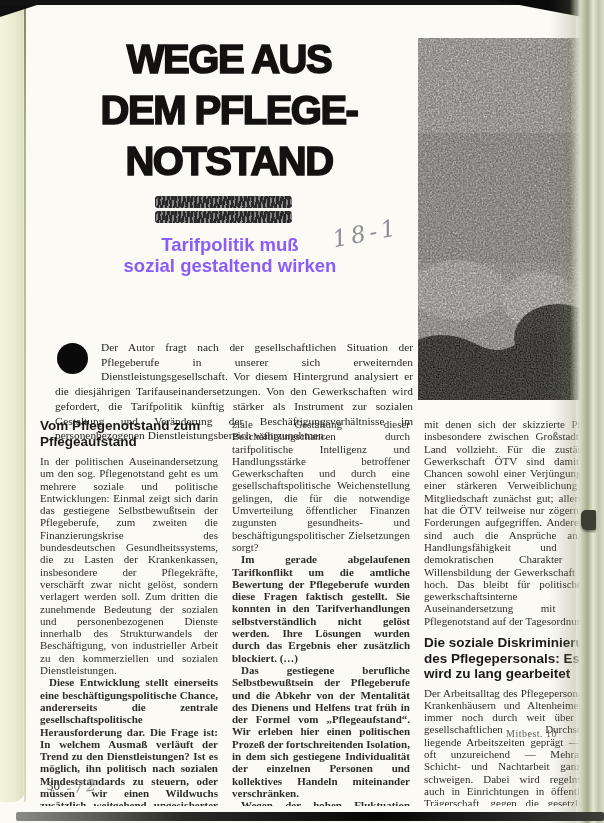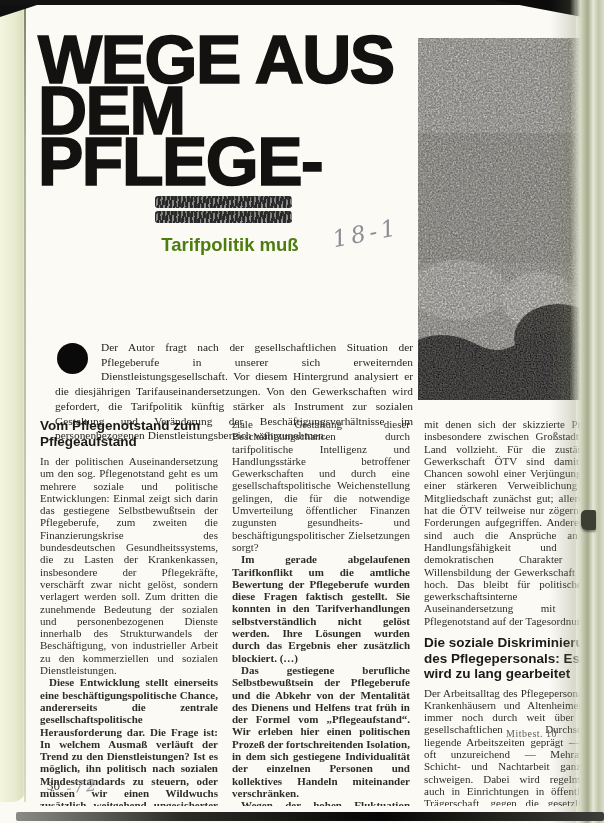--- a/index.html
+++ b/index.html
@@ -19,34 +19,34 @@
   .edge-right{position:absolute;right:0;top:0;width:34px;height:823px;
     background:linear-gradient(90deg,rgba(250,250,245,0) 0%,#d8dbc6 30%,#a6ab8d 52%,#e6e8d4 68%,#c2c6ac 84%,#dadcc8 100%);}
   .curl-shadow{position:absolute;right:28px;top:0;width:26px;height:823px;
     background:linear-gradient(90deg,rgba(120,125,95,0) 0%,rgba(120,125,95,.28) 100%);}
   .clip-notch{position:absolute;right:8px;top:510px;width:15px;height:20px;background:#3c3d33;
     border-radius:5px 2px 2px 6px;box-shadow:0 2px 2px rgba(0,0,0,.4);}
   .edge-bottom{position:absolute;left:16px;bottom:2px;width:588px;height:9px;
     background:linear-gradient(90deg,#8a8a86,#2b2b28 28%,#060606 62%,#3c3c38 100%);
     border-radius:2px;}
   
-  .title{position:absolute;left:38px;top:34px;width:382px;text-align:left;
-    font-family:"Liberation Sans", sans-serif;font-weight:700;font-size:68px;line-height:51px;
+  .title{position:absolute;left:38px;top:34px;width:382px;text-align:center;
+    font-family:"Liberation Sans", sans-serif;font-weight:700;font-size:40px;line-height:51px;
     letter-spacing:-1.5px;color:#131211;-webkit-text-stroke:1.6px #131211;}
   .scribble-wrap{position:absolute;left:155px;top:196px;width:137px;}
   .scribble{height:12px;margin-bottom:3px;border-radius:3px;opacity:.92;
     background:
       repeating-linear-gradient(100deg,#161616 0 2px,rgba(0,0,0,0) 2px 4px),
       repeating-linear-gradient(75deg,#242424 0 2px,rgba(0,0,0,0) 2px 5px),
       linear-gradient(#6e6e6e,#8a8a8a);}
   .hand-note{position:absolute;left:332px;top:220px;font-family:"DejaVu Serif", serif;
     font-style:italic;font-size:23px;color:#8e8d96;letter-spacing:4px;transform:rotate(-11deg);}
   .subtitle{position:absolute;left:70px;top:234px;width:320px;text-align:center;
     font-family:"Liberation Sans", sans-serif;font-weight:700;font-size:18.5px;line-height:21px;
-    color:#4d7c0f;}
+    color:#8b5cf6;}
   
   .photo{position:absolute;left:418px;top:38px;width:168px;height:362px;
     border-right:6px solid #0d0d0c;box-sizing:content-box;}
   .photo svg{display:block;}
   
   .intro{position:absolute;left:55px;top:300px;width:358px;font-size:11.4px;line-height:14.7px;
     text-align:justify;color:#262522;filter:blur(.25px);margin-top:40px;}
   .intro-dot{float:left;width:31px;height:31px;border-radius:50%;background:#0a0a0a;
     margin:3px 13px 4px 2px;}
   
@@ -67,31 +67,33 @@
     letter-spacing:.5px;filter:blur(.4px);}
 </style>
 </head>
 <body>
 
 <div id="stage">
 
   <div class="title">
     <div>WEGE AUS</div>
     <div>DEM PFLEGE-</div>
+    <div>NOTSTAND</div>
   </div>
 
   <div class="scribble-wrap">
     <div class="scribble"></div>
     <div class="scribble"></div>
   </div>
 
   <div class="hand-note">18-1</div>
 
   <div class="subtitle">
     <div>Tarifpolitik muß</div>
+    <div>sozial gestaltend wirken</div>
   </div>
 
   <div class="photo">
     <svg width="168" height="362" viewBox="0 0 168 362" xmlns="http://www.w3.org/2000/svg">
       <defs>
         <filter id="grainDark" x="0" y="0" width="100%" height="100%">
           <feTurbulence type="fractalNoise" baseFrequency="0.55" numOctaves="2" seed="7" stitchTiles="stitch"></feTurbulence>
           <feColorMatrix type="matrix" values="0 0 0 0 0  0 0 0 0 0  0 0 0 0 0  0.9 0.9 0.9 0 -0.55"></feColorMatrix>
         </filter>
         <filter id="grainLight" x="0" y="0" width="100%" height="100%">

